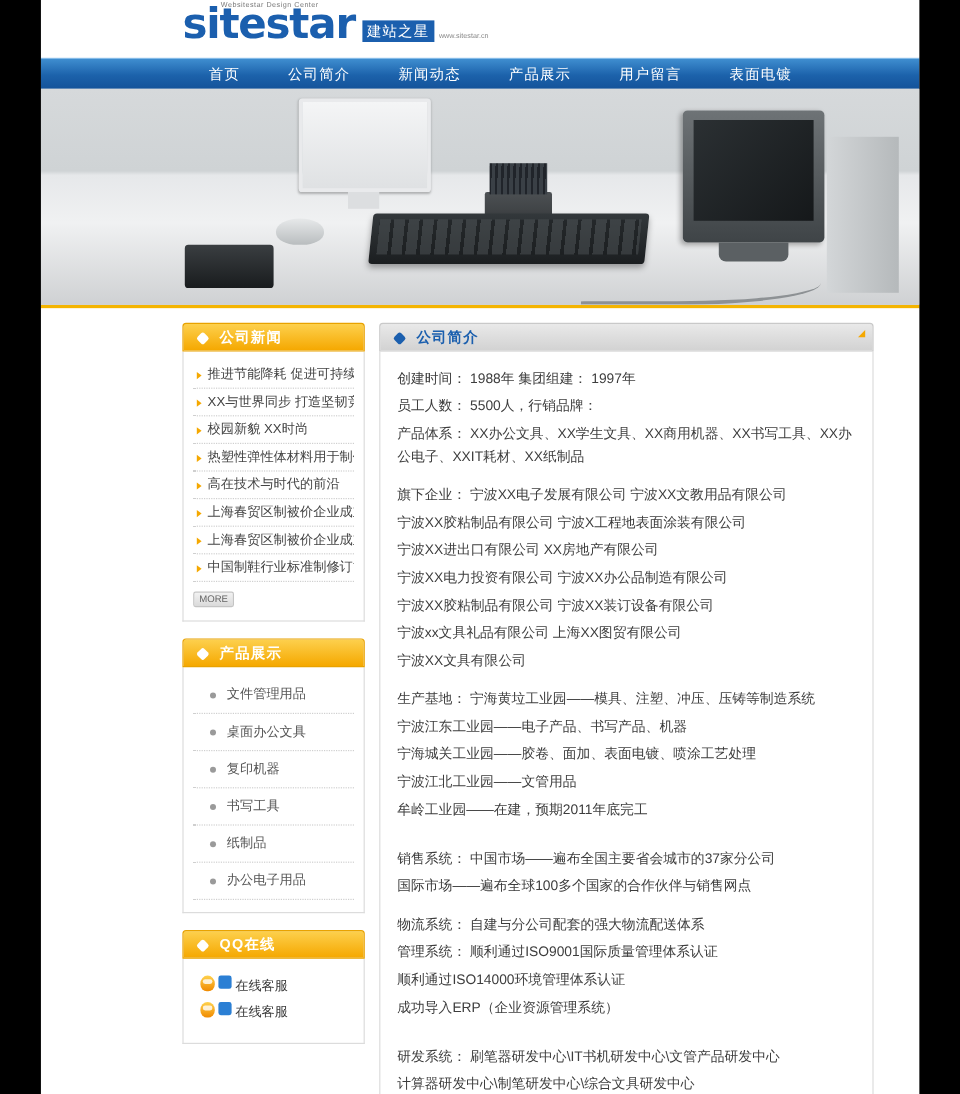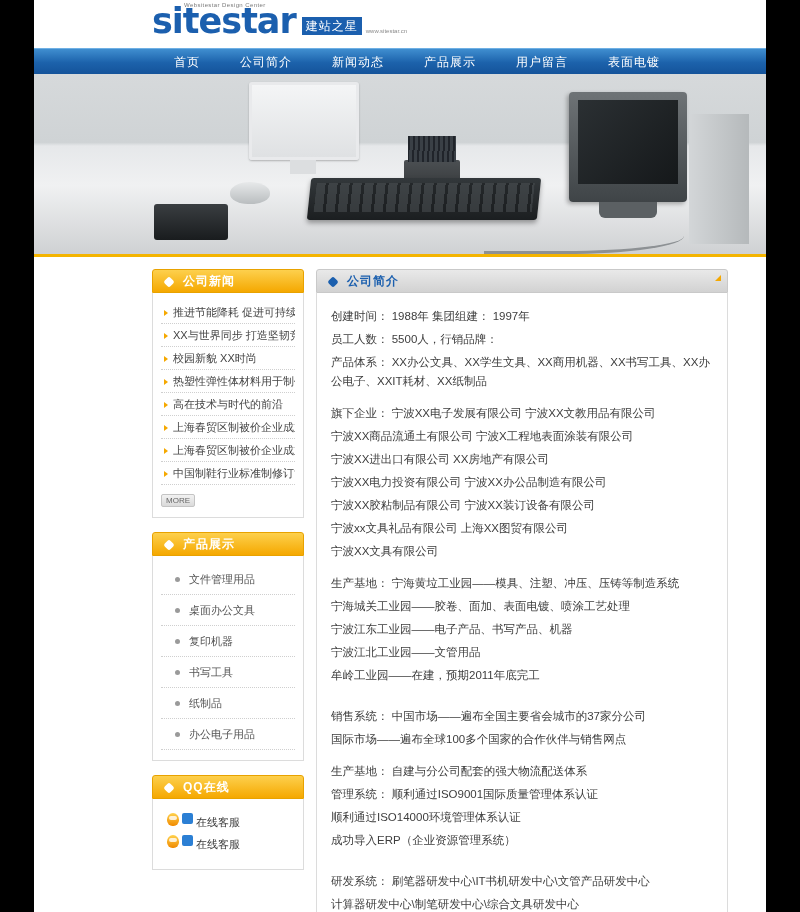--- a/index.html
+++ b/index.html
@@ -407,38 +407,38 @@
             <span>公司简介</span>
             <span class="corner"></span>
           </div>
           <div class="panel-body">
             <div class="content-text">
               <p>创建时间：  1988年  集团组建：  1997年</p>
               <p>员工人数：  5500人，行销品牌：</p>
               <p>产品体系：  XX办公文具、XX学生文具、XX商用机器、XX书写工具、XX办公电子、XXIT耗材、XX纸制品</p>
               <p class="spacer"></p>
               <p>旗下企业：  宁波XX电子发展有限公司  宁波XX文教用品有限公司</p>
-              <p>宁波XX商品流通土有限公司  宁波X工程地表面涂装有限公司</p>
+              <p>宁波XX胶粘制品有限公司  宁波X工程地表面涂装有限公司</p>
               <p>宁波XX进出口有限公司  XX房地产有限公司</p>
               <p>宁波XX电力投资有限公司  宁波XX办公品制造有限公司</p>
               <p>宁波XX胶粘制品有限公司  宁波XX装订设备有限公司</p>
               <p>宁波xx文具礼品有限公司  上海XX图贸有限公司</p>
               <p>宁波XX文具有限公司</p>
               <p class="spacer"></p>
               <p>生产基地：  宁海黄垃工业园——模具、注塑、冲压、压铸等制造系统</p>
+              <p>宁波江东工业园——电子产品、书写产品、机器</p>
               <p>宁海城关工业园——胶卷、面加、表面电镀、喷涂工艺处理</p>
-              <p>宁波江东工业园——电子产品、书写产品、机器</p>
               <p>宁波江北工业园——文管用品</p>
               <p>牟岭工业园——在建，预期2011年底完工</p>
               <p class="spacer"></p>
               <p class="spacer"></p>
               <p>销售系统：  中国市场——遍布全国主要省会城市的37家分公司</p>
               <p>国际市场——遍布全球100多个国家的合作伙伴与销售网点</p>
               <p class="spacer"></p>
-              <p>生产基地：  自建与分公司配套的强大物流配送体系</p>
+              <p>物流系统：  自建与分公司配套的强大物流配送体系</p>
               <p>管理系统：  顺利通过ISO9001国际质量管理体系认证</p>
               <p>顺利通过ISO14000环境管理体系认证</p>
               <p>成功导入ERP（企业资源管理系统）</p>
               <p class="spacer"></p>
               <p class="spacer"></p>
               <p>研发系统：  刷笔器研发中心\IT书机研发中心\文管产品研发中心</p>
               <p>计算器研发中心\制笔研发中心\综合文具研发中心</p>
 
             </div>
           </div>

